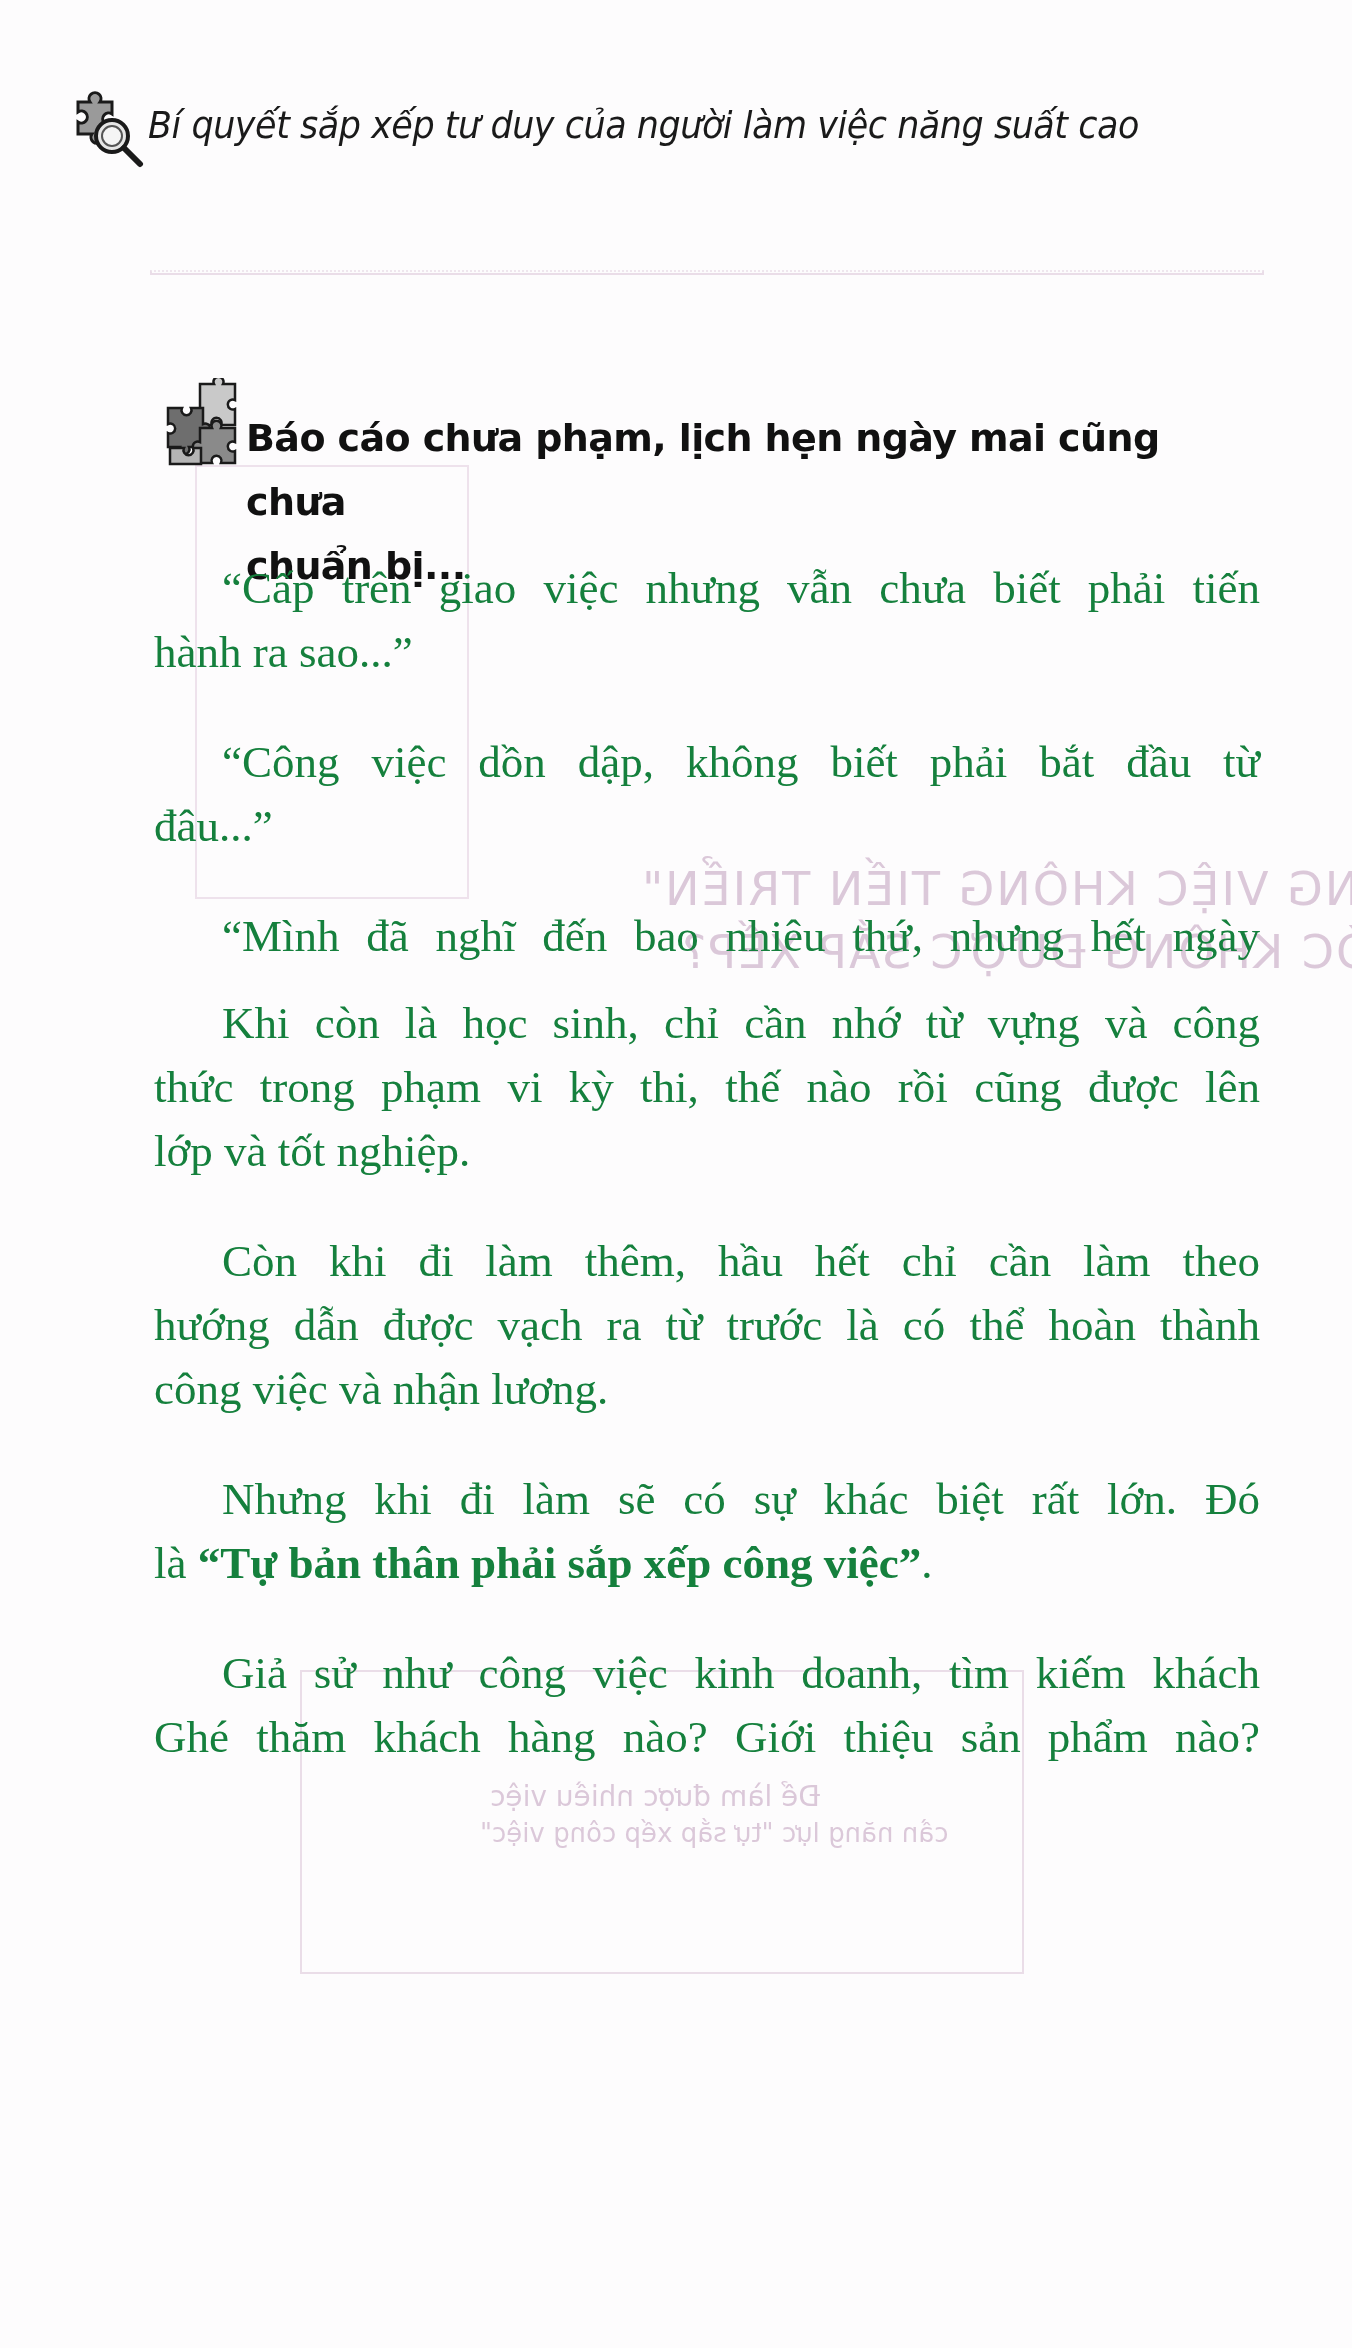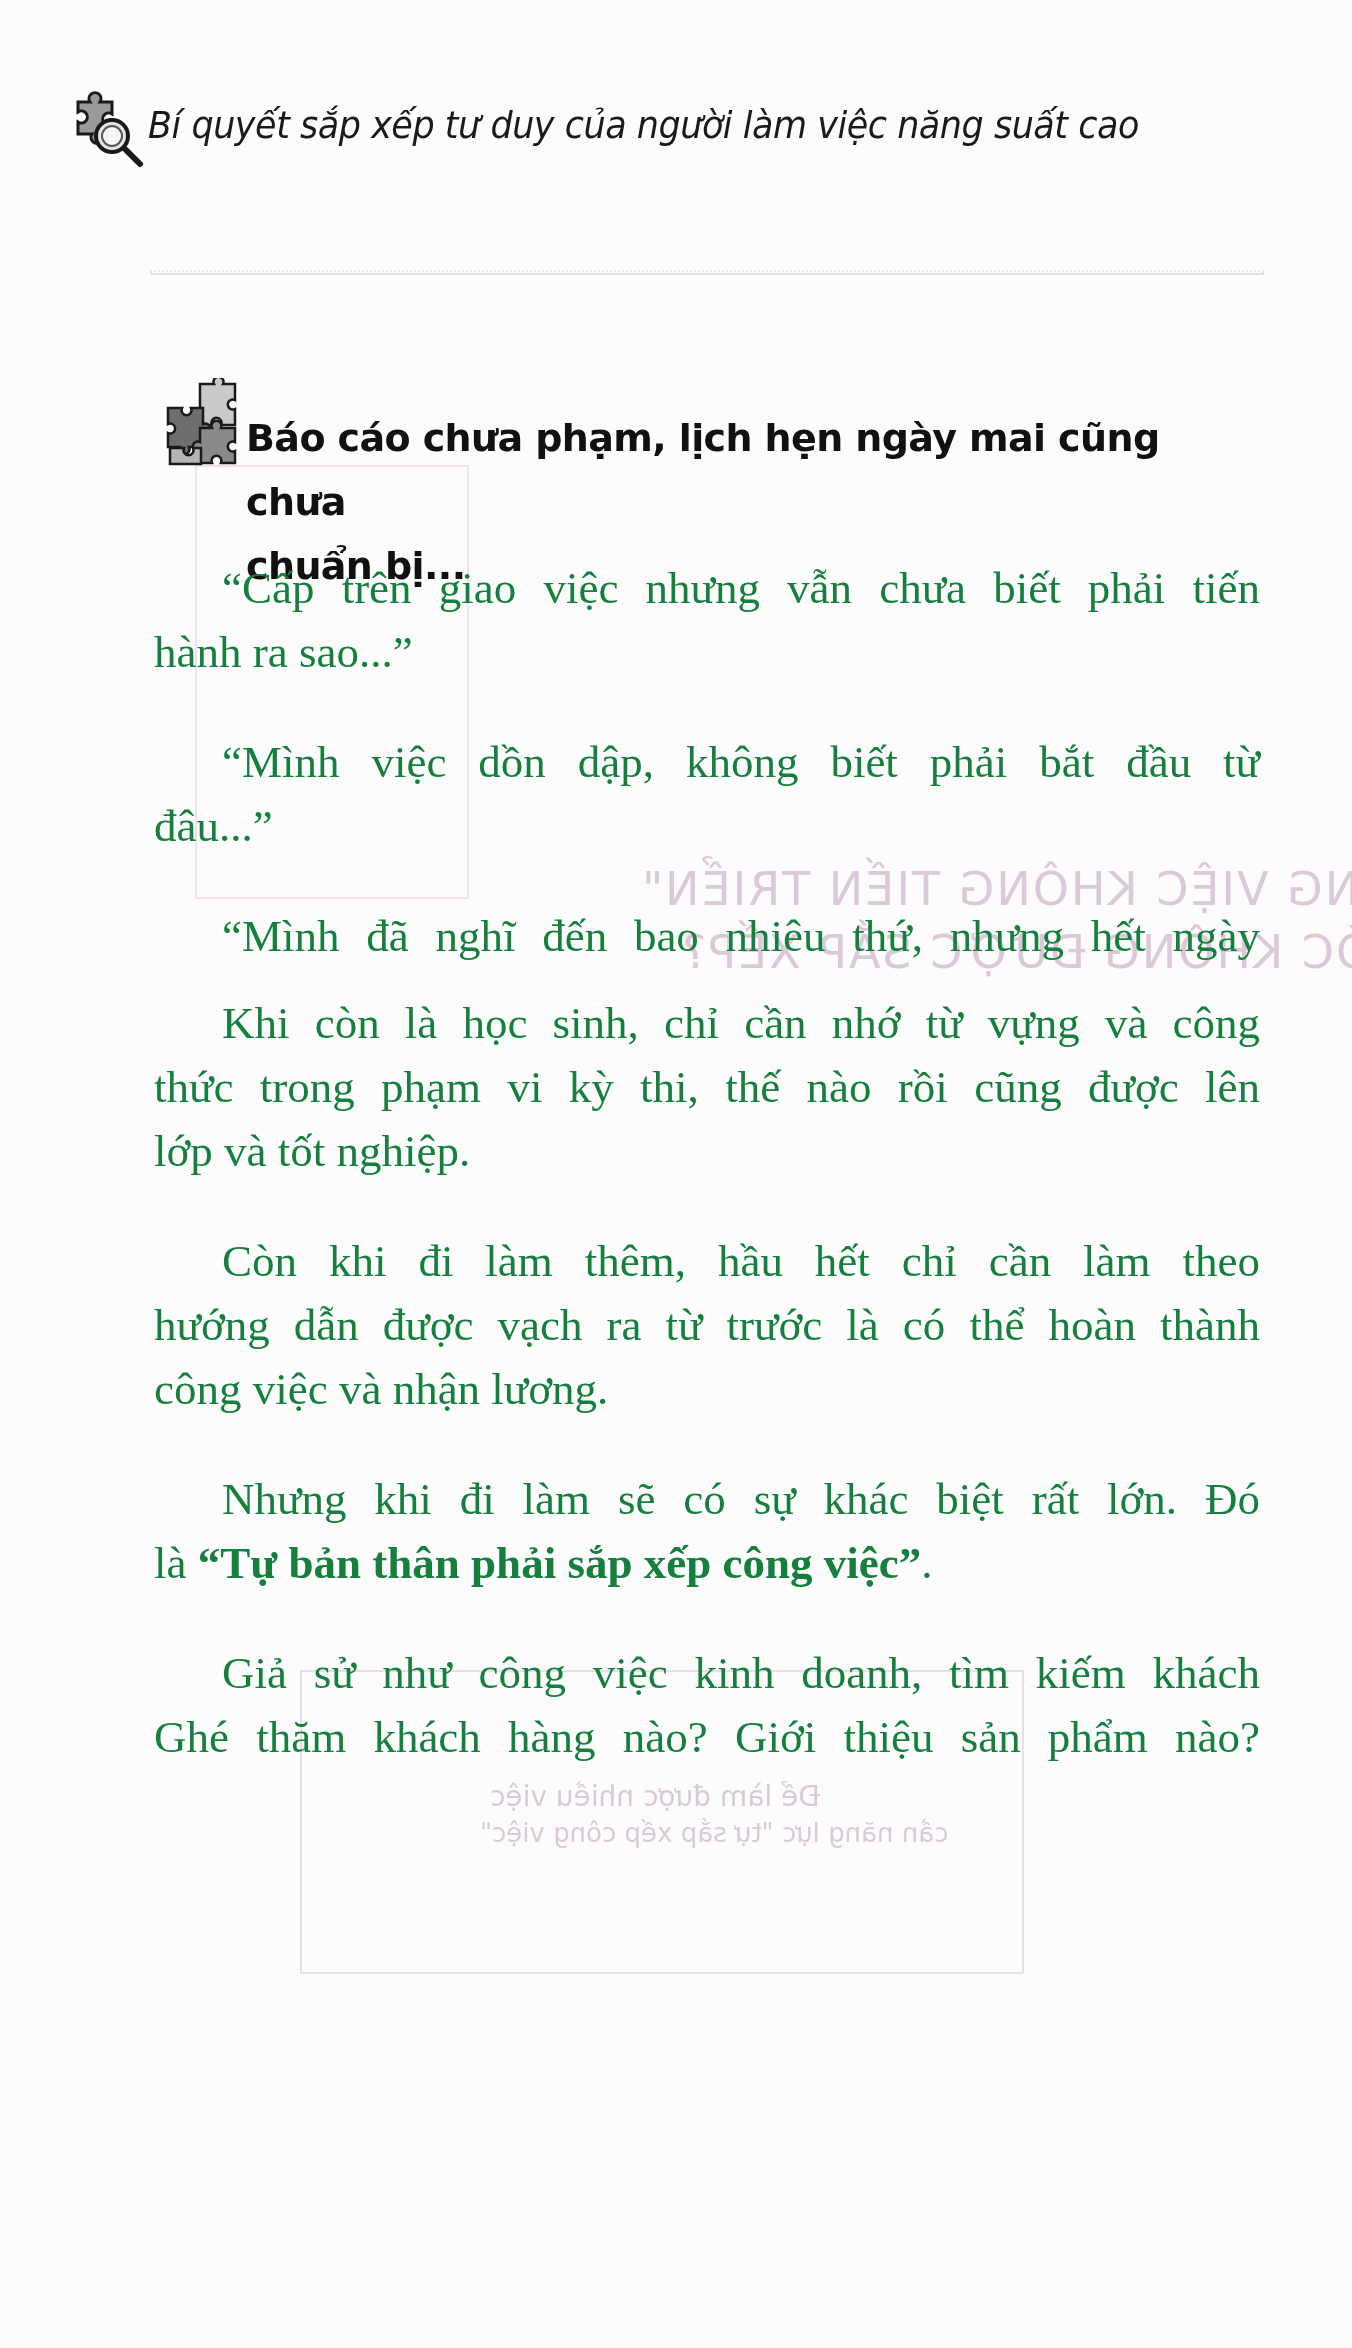--- a/index.html
+++ b/index.html
@@ -157,21 +157,21 @@
     <span>chuẩn bị...</span>
   </div>
 </div>
 
 <div class="body-text lines">
   <p>
     <span class="line first justify">“Cấp trên giao việc nhưng vẫn chưa biết phải tiến</span>
     <span class="line">hành ra sao...”</span>
   </p>
   <p>
-    <span class="line first justify">“Mình việc dồn dập, không biết phải bắt đầu từ</span>
+    <span class="line first justify">“Công việc dồn dập, không biết phải bắt đầu từ</span>
     <span class="line">đâu...”</span>
   </p>
   <p class="no-extra">
     <span class="line first justify">“Mình đã nghĩ đến bao nhiêu thứ, nhưng hết ngày</span>
   </p>
   <p>
     <span class="line first justify">Khi còn là học sinh, chỉ cần nhớ từ vựng và công</span>
     <span class="line justify">thức trong phạm vi kỳ thi, thế nào rồi cũng được lên</span>
     <span class="line">lớp và tốt nghiệp.</span>
   </p>

